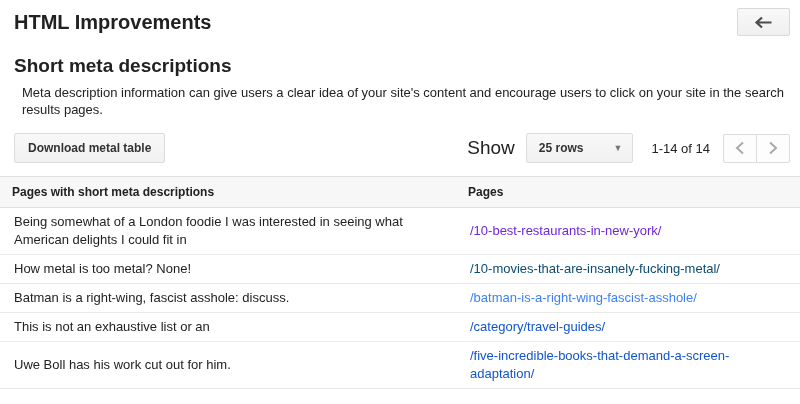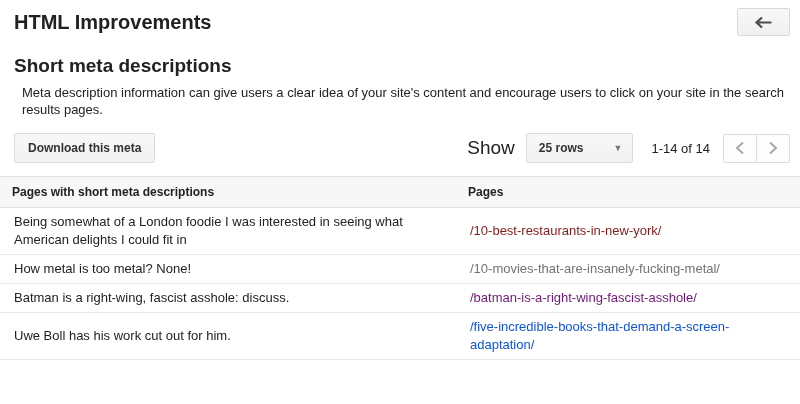--- a/index.html
+++ b/index.html
@@ -92,21 +92,21 @@
     </span>
   </button>
 </div>
 
 <div class="section">
   <h2 class="section-heading">Short meta descriptions</h2>
   <p class="section-desc">Meta description information can give users a clear idea of your site's content and encourage users to click on your site in the search results pages.</p>
 </div>
 
 <div class="toolbar">
-  <button class="btn">Download this meta</button>
+  <button class="btn">Download metal table</button>
 
   <div class="toolbar-right">
     <span class="show-label">Show</span>
 
     <button class="btn rows-select">
       <span>25 rows</span>
       <span class="caret">▼</span>
     </button>
 
     <span class="range-text">1-14 of 14</span>
@@ -137,28 +137,32 @@
     </colgroup>
   <thead>
     <tr>
       <th>Pages with short meta descriptions</th>
       <th>Pages</th>
     </tr>
   </thead>
   <tbody>
       <tr>
         <td>Being somewhat of a London foodie I was interested in seeing what American delights I could fit in</td>
-        <td><a class="page-link" style="color: #7f1d1d;">/10-best-restaurants-in-new-york/</a></td>
+        <td><a class="page-link" style="color: #6d28d9;">/10-best-restaurants-in-new-york/</a></td>
       </tr>
       <tr>
         <td>How metal is too metal? None!</td>
-        <td><a class="page-link" style="color: #737373;">/10-movies-that-are-insanely-fucking-metal/</a></td>
+        <td><a class="page-link" style="color: #0c4a6e;">/10-movies-that-are-insanely-fucking-metal/</a></td>
       </tr>
       <tr>
         <td>Batman is a right-wing, fascist asshole: discuss.</td>
-        <td><a class="page-link" style="color: #701a75;">/batman-is-a-right-wing-fascist-asshole/</a></td>
+        <td><a class="page-link" style="color: #3b82f6;">/batman-is-a-right-wing-fascist-asshole/</a></td>
+      </tr>
+      <tr>
+        <td>This is not an exhaustive list or an</td>
+        <td><a class="page-link" style="color: rgb(17, 85, 204);">/category/travel-guides/</a></td>
       </tr>
       <tr>
         <td>Uwe Boll has his work cut out for him.</td>
         <td><a class="page-link" style="color: rgb(17, 85, 204);">/five-incredible-books-that-demand-a-screen-adaptation/</a></td>
       </tr>
     </tbody>
 </table>
 
 </body></html>

